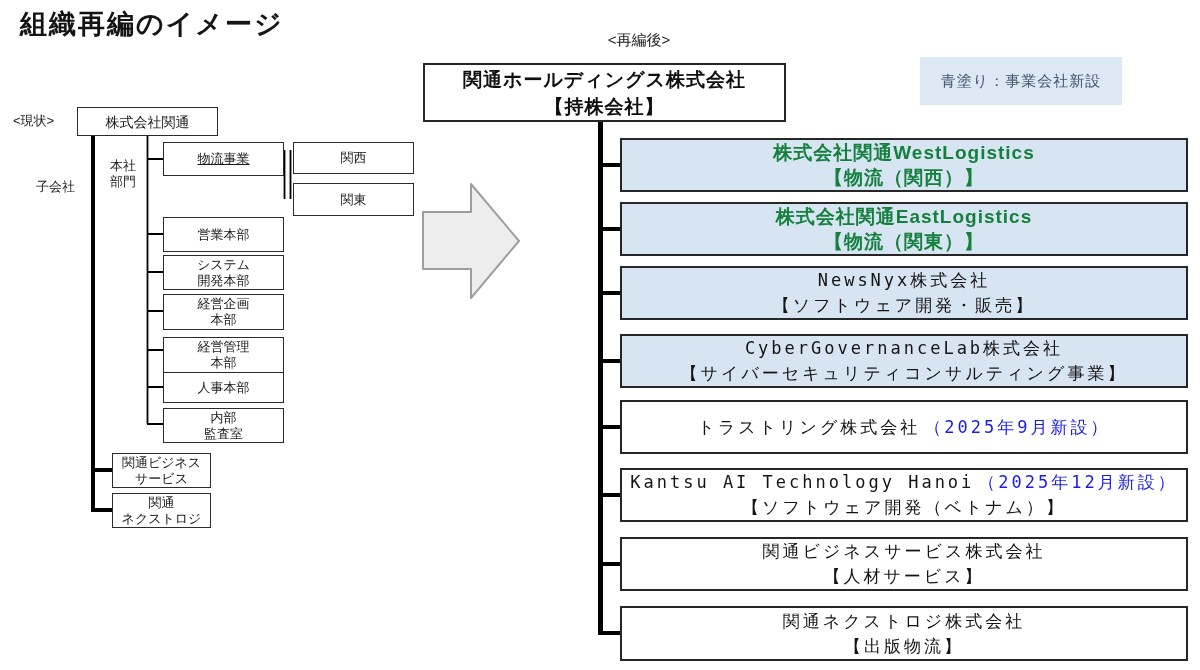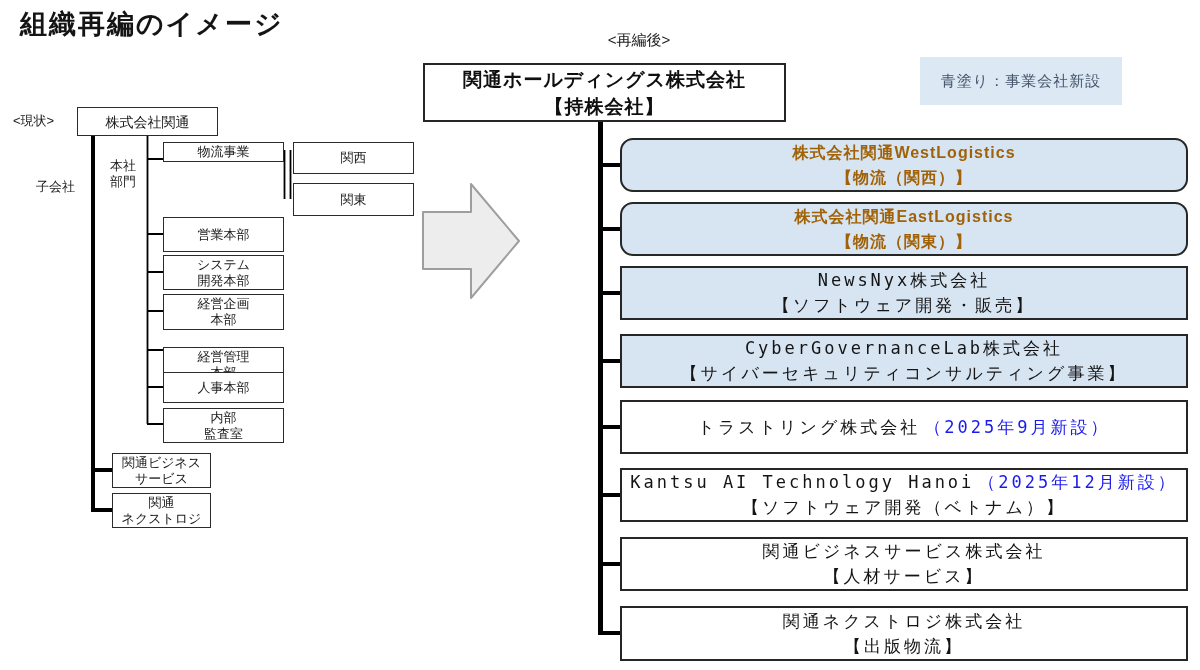--- a/index.html
+++ b/index.html
@@ -45,21 +45,21 @@
     font-size:15px; color:#44546a; letter-spacing:1px;
   }
 
   .card {
     position:absolute; left:620px; width:568px; height:54px;
     background:#ffffff; border:2px solid #262626;
     display:flex; flex-direction:column; align-items:center; justify-content:center;
     text-align:center; white-space:nowrap; line-height:25px;
   }
   .card.blue { background:#d7e4f2; }
-  .card.boldsans { font-size:16px; font-weight:bold; color:#a16207; letter-spacing:1px;border-radius:13px; }
+  .card.boldsans { font-size:19px; font-weight:bold; color:#15803d; letter-spacing:1px; }
   .card.mono { font-family:"DejaVu Sans Mono","Liberation Mono",monospace; font-size:17px; color:#141414; letter-spacing:3px; }
   .card .annotation { color:#1a1aee; margin-left:4px; }
   .card .line { display:block; }
 </style>
 </head>
 <body>
 
 <div id="canvas">
 
   <svg id="lines" viewBox="0 0 1200 670">
@@ -85,35 +85,35 @@
     <span>株式会社関通</span>
   </div>
 
   <div class="abs small-label sub-label">子会社</div>
 
   <div class="abs small-label hq-label">
     <span class="line" style="display:block">本社</span>
     <span class="line" style="display:block">部門</span>
   </div>
 
-  <div class="node dept" style="top:142px;height:20px;">
+  <div class="node dept" style="top:142px;height:34px;text-decoration:underline;">
     <span>物流事業</span>
   </div>
   <div class="node dept" style="top:217px;height:35px;">
     <span>営業本部</span>
   </div>
   <div class="node dept" style="top:255px;height:35px;">
     <span>システム</span>
     <span>開発本部</span>
   </div>
   <div class="node dept" style="top:294px;height:36px;">
     <span>経営企画</span>
     <span>本部</span>
   </div>
-  <div class="node dept" style="top:347px;height:36px;">
+  <div class="node dept" style="top:337px;height:36px;">
     <span>経営管理</span>
     <span>本部</span>
   </div>
   <div class="node dept" style="top:372px;height:31px;">
     <span>人事本部</span>
   </div>
   <div class="node dept" style="top:408px;height:35px;">
     <span>内部</span>
     <span>監査室</span>
   </div>

